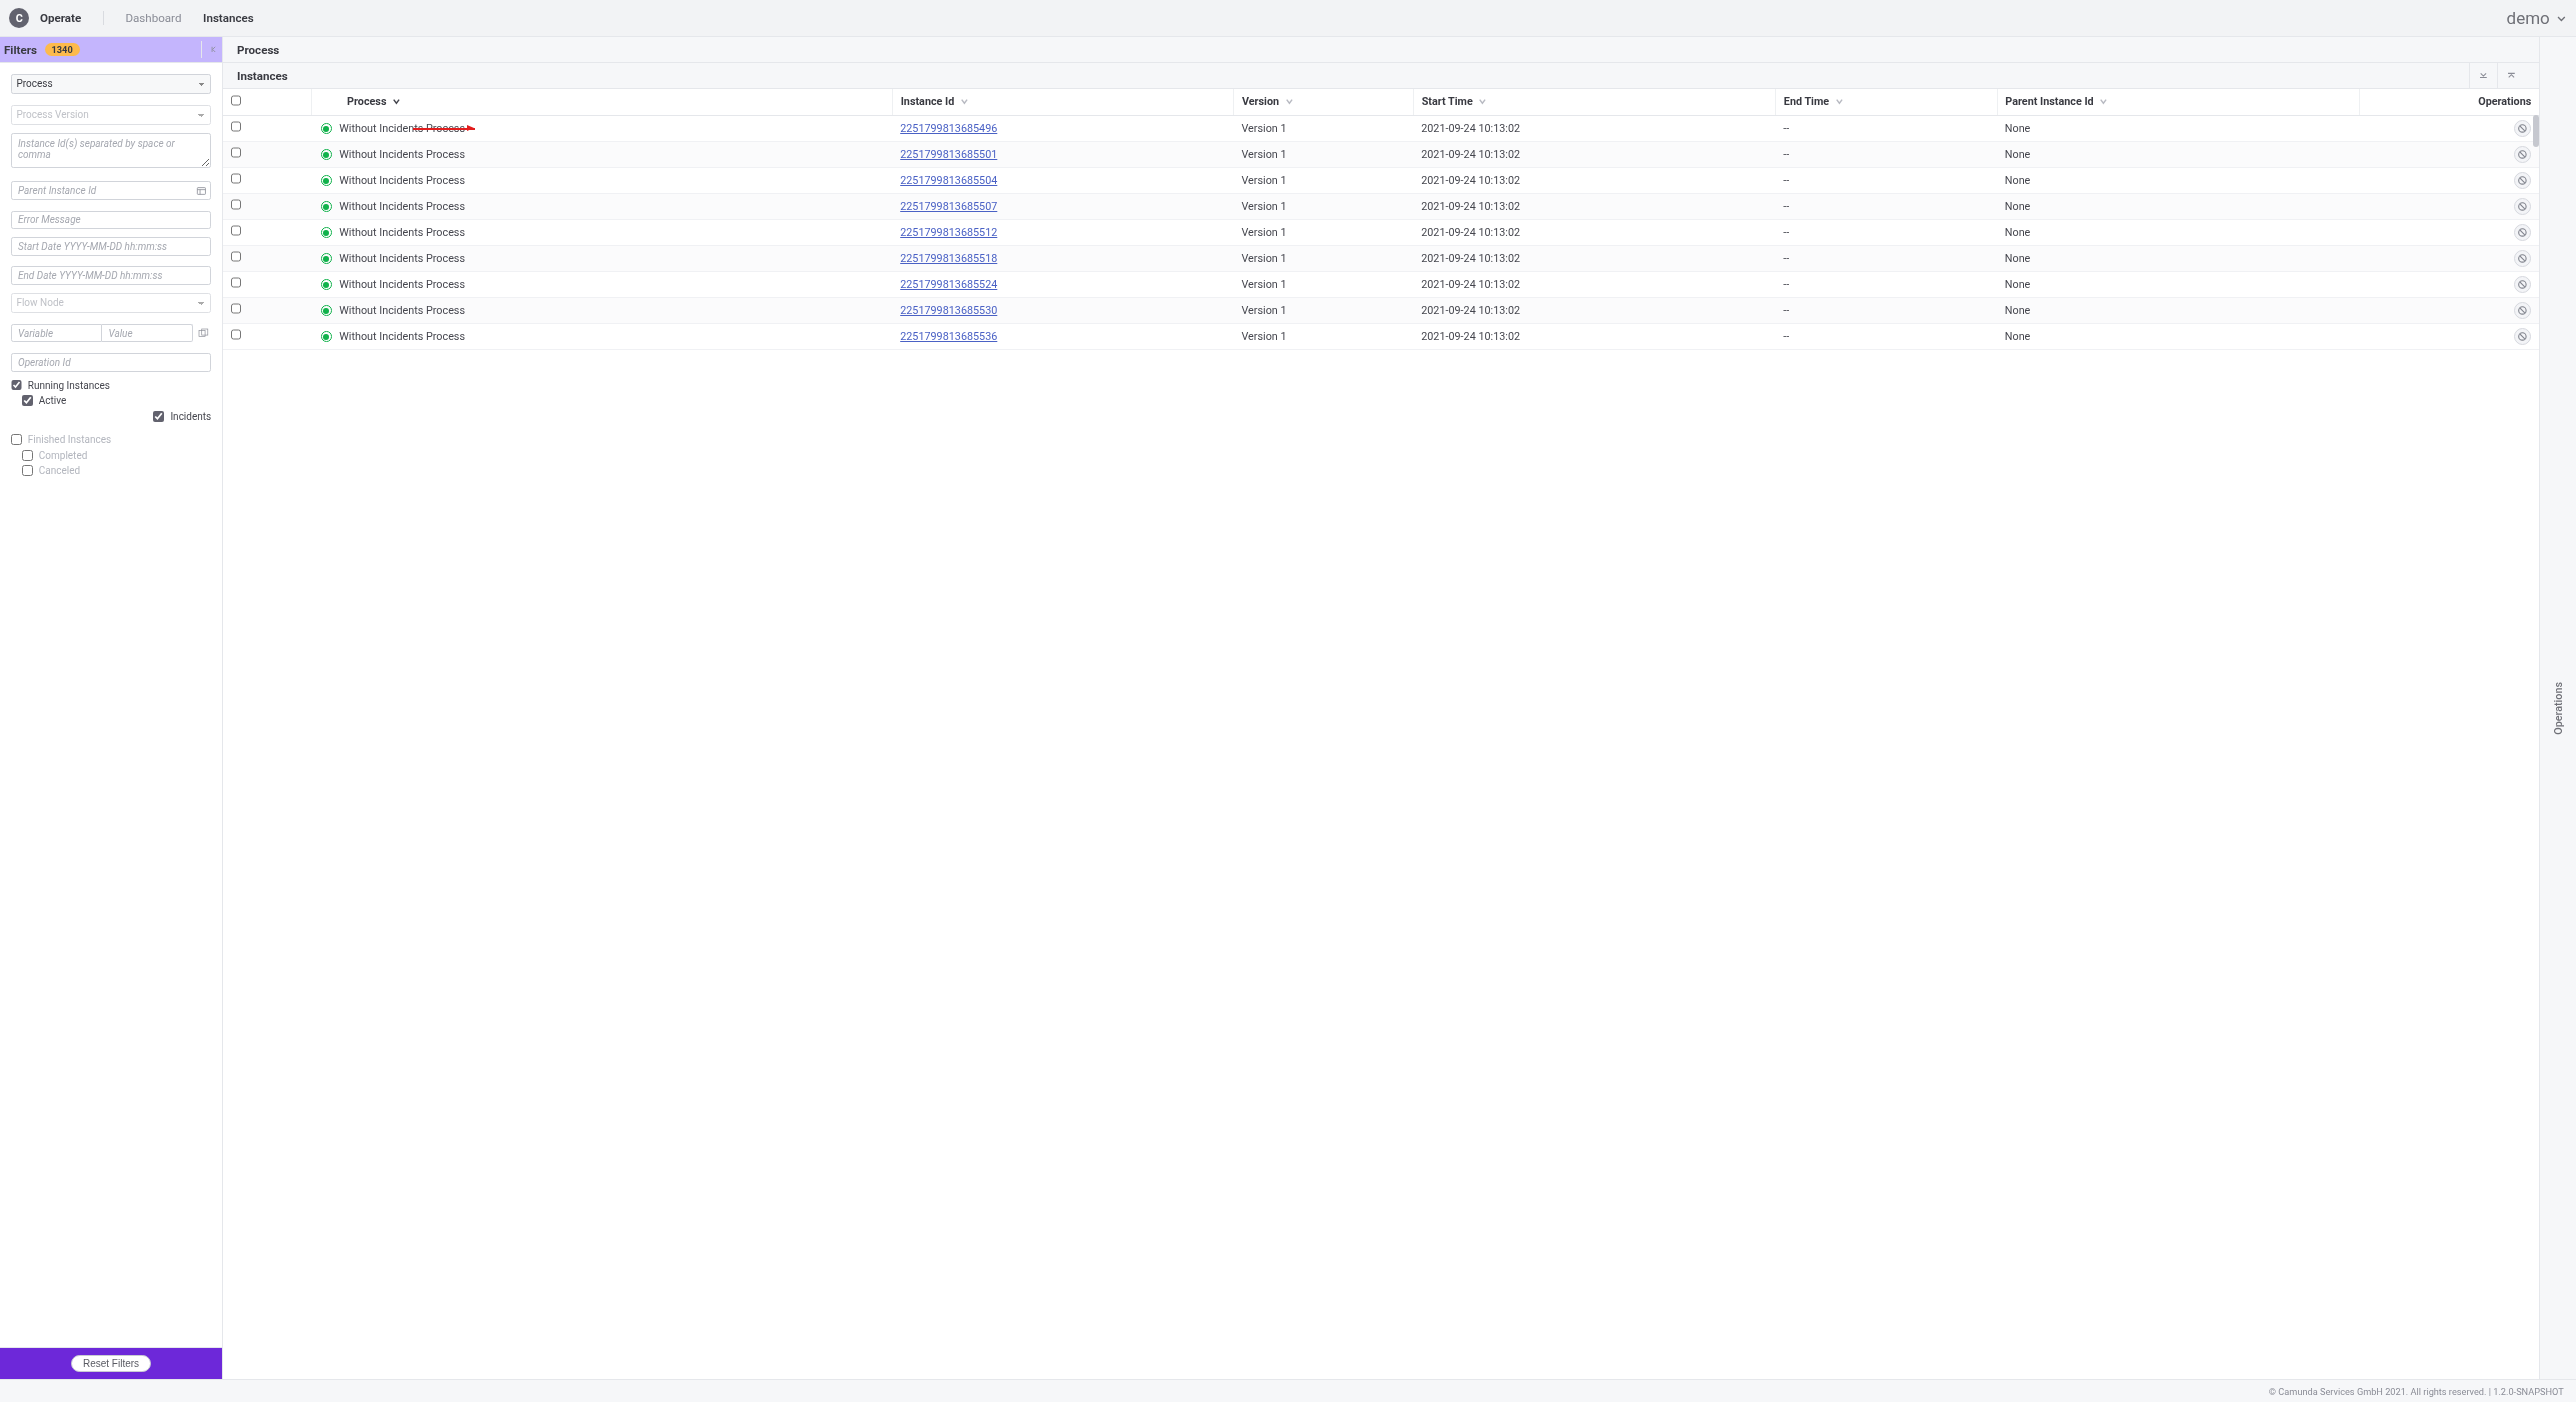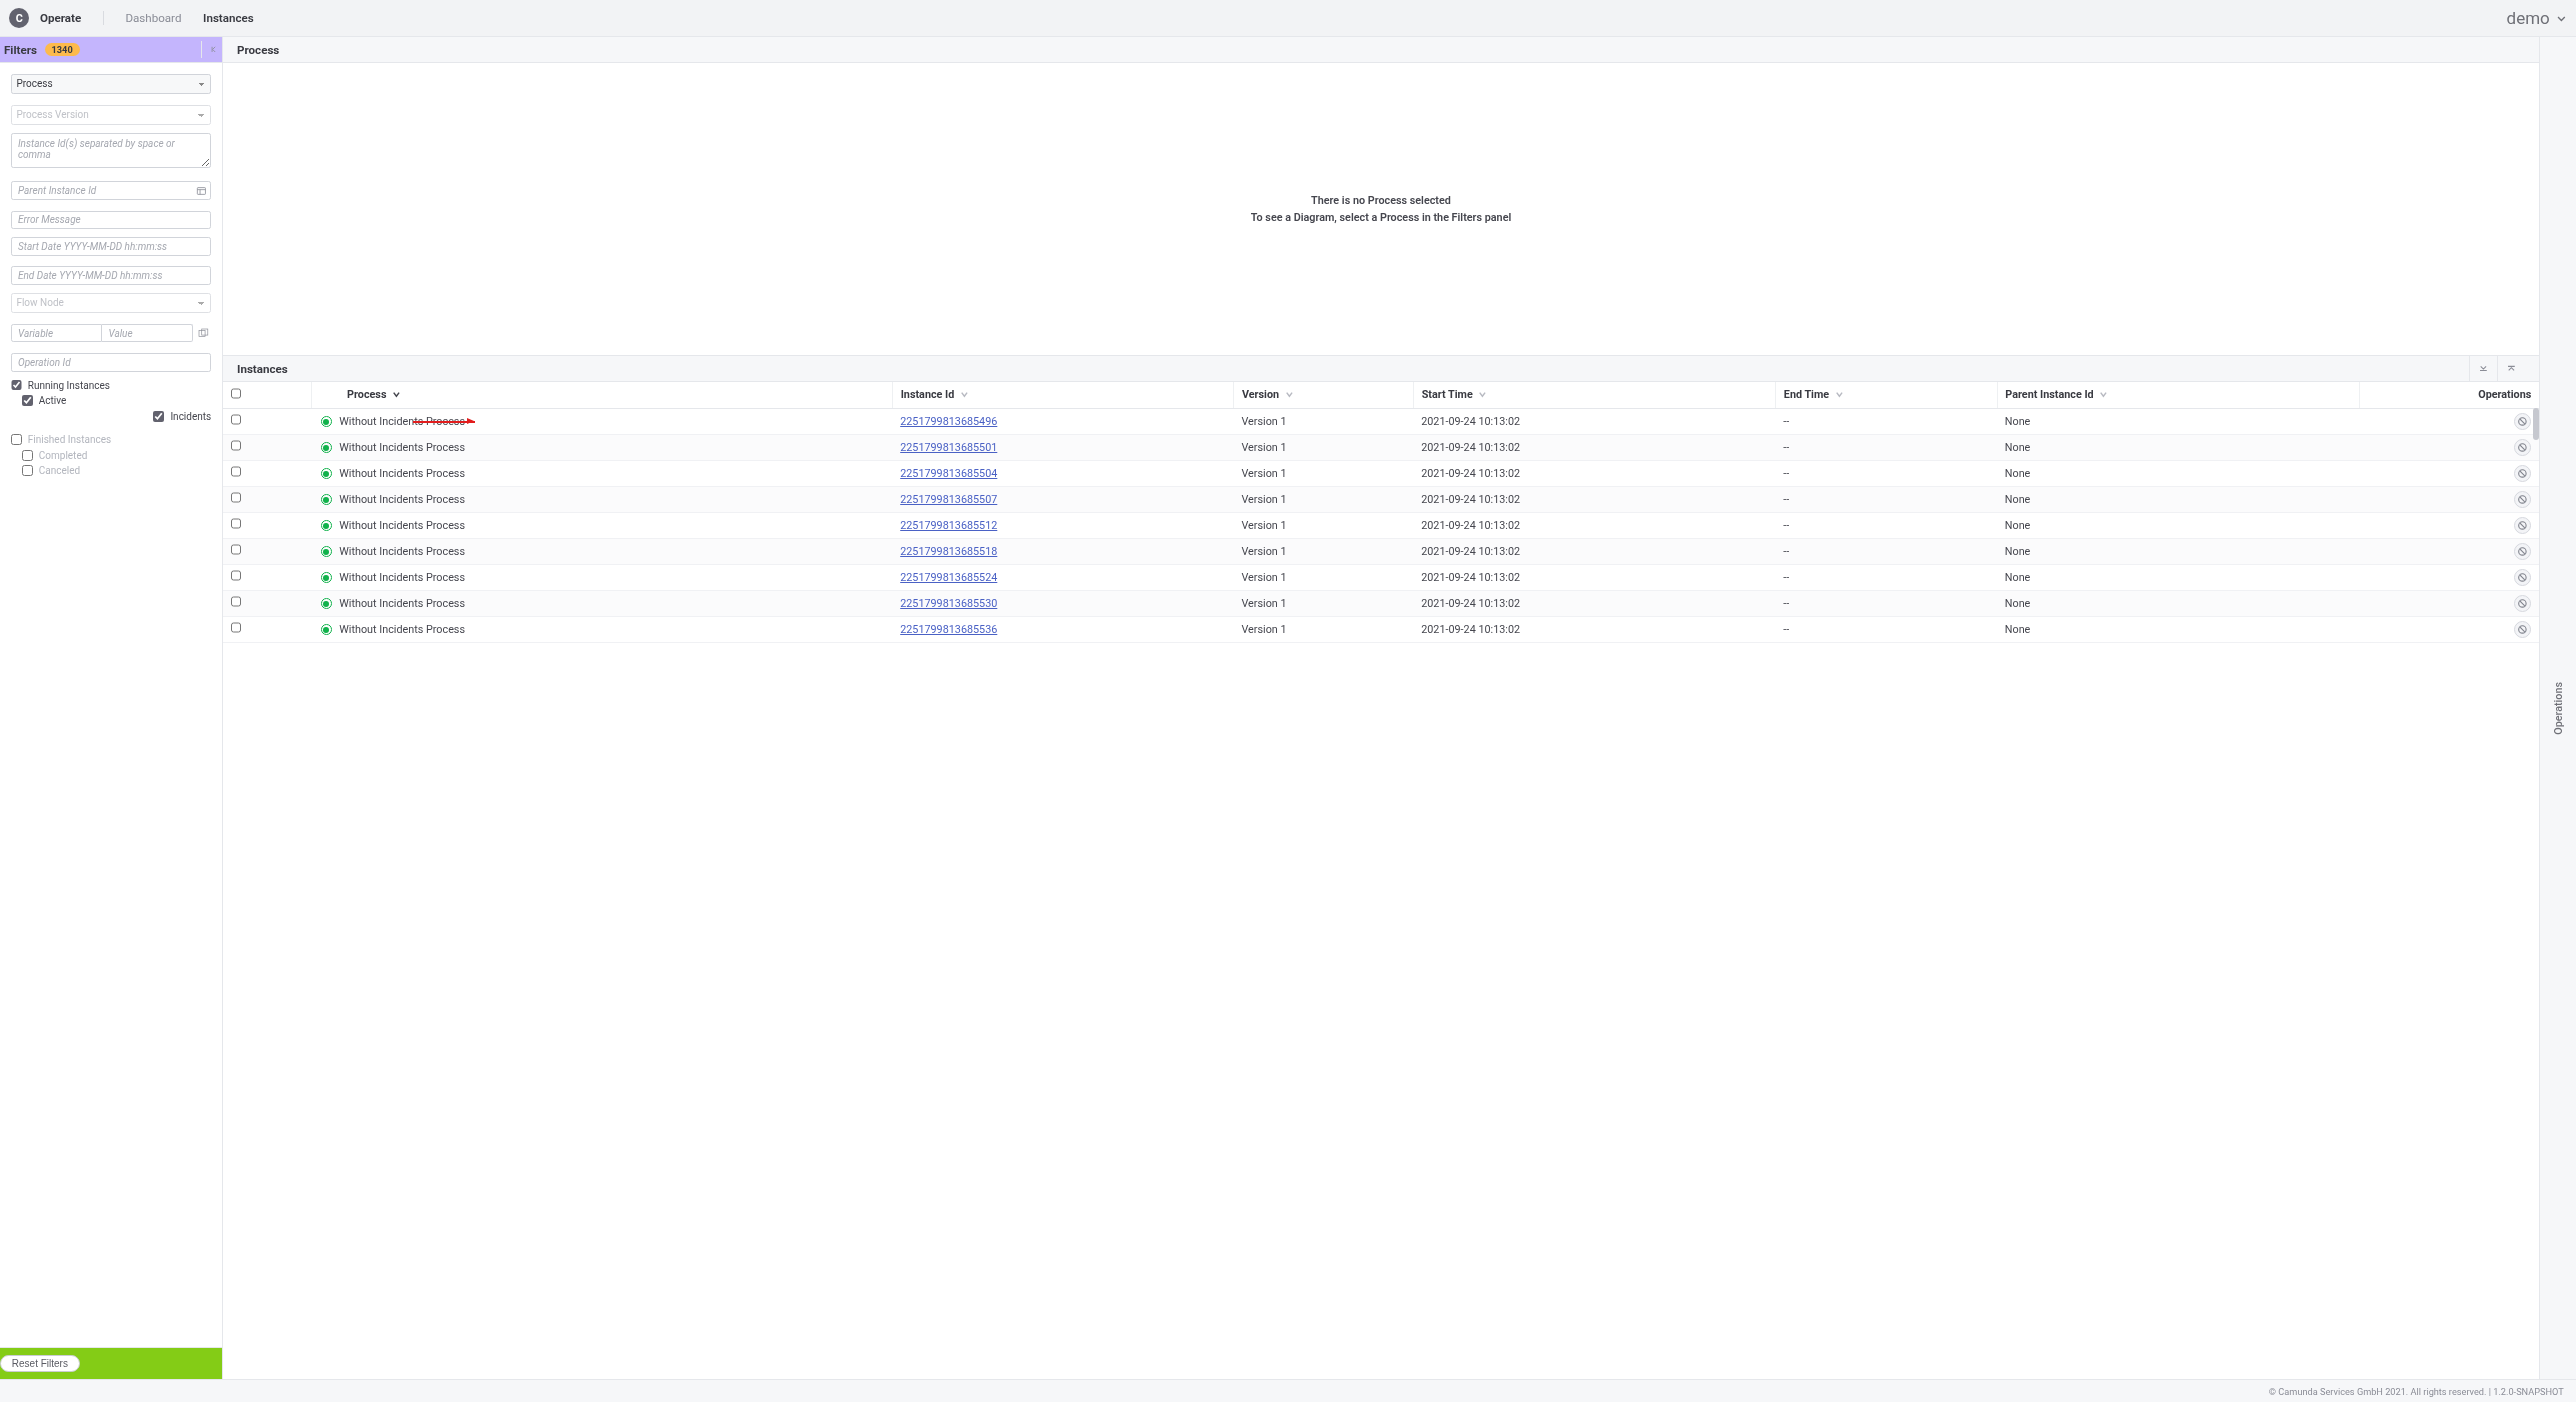--- a/index.html
+++ b/index.html
@@ -46,21 +46,21 @@
   .pair { display: flex; gap: 0; align-items:center; }
   .pair .fld:first-child { border-top-right-radius:0; border-bottom-right-radius:0; }
   .pair .fld:nth-child(2) { border-top-left-radius:0; border-bottom-left-radius:0; border-left:0;}
   .pair-icon { width: 15.4px; height:15.4px; margin-left:3.1px; color:#8a8c96; display:flex; align-items:center; justify-content:center;}
 
   .chk-row { display: flex; align-items: center; gap: 6.2px; margin-bottom: 4.6px; font-size: 10px; }
   .chk-row.indent { margin-left: 11px; }
   .chk-row.disabled { color: #b3b6be; }
   input[type=checkbox] { width: 10.8px; height: 10.8px; accent-color: #62626e; }
 
-  .filters-footer { height: 32px; border-top: 0.8px solid #e5e7eb; background: #84cc16; display:flex; align-items:center; justify-content:flex-start; }
+  .filters-footer { height: 32px; border-top: 0.8px solid #e5e7eb; background: #6d28d9; display:flex; align-items:center; justify-content:center; }
   .reset-btn { border: 0.8px solid #c9ccd2; background: #fff; border-radius: 9.2px; padding: 2.3px 10.8px; font-size: 10px; color: #5a5b63; cursor:pointer; }
 
   
   .process-header { height: 26px; background: #f6f7f9; border-bottom: 0.8px solid #e5e7eb; display:flex; align-items:center; padding: 0 14px; font-weight:700; font-size:11.6px; color:#393a41; }
   .diagram-zone { flex: 0 0 auto; height: 293px; display:flex; align-items:center; justify-content:center; border-bottom: 0.8px solid #e5e7eb; position: relative; }
   .diagram-zone .msg { text-align:center; color:#45464e; font-weight:600; line-height:1.6; }
   .arrow-annot { position:absolute; top: 56.4%; left: 36.5%; width: 62px; height: 1.5px; background: #e21d1d; }
   .arrow-annot::after { content:""; position:absolute; right:-1.5px; top:-3.1px; border: 3.9px solid transparent; border-left-color:#e21d1d; border-left-width:7.7px; }
 
   
@@ -202,26 +202,20 @@
 
     <div class="filters-footer">
       <button class="reset-btn">Reset Filters</button>
     </div>
   </div>
 
   <div class="main">
 
     <div class="process-header">Process</div>
 
-    <div class="diagram-zone">
-      <div class="msg">
-        <div>There is no Process selected</div>
-        <div>To see a Diagram, select a Process in the Filters panel</div>
-      </div>
-    </div>
 
     <div class="instances-panel">
       <div class="instances-header">
         <span class="title">Instances</span>
         <div class="tools">
           <div class="toolbtn">
             <svg class="svgic" viewBox="0 0 16 16">
                 <path d="M4 5l4 4 4-4M3 11h10" fill="none" stroke="currentColor" stroke-width="1.6"></path>
               </svg>
           </div>

